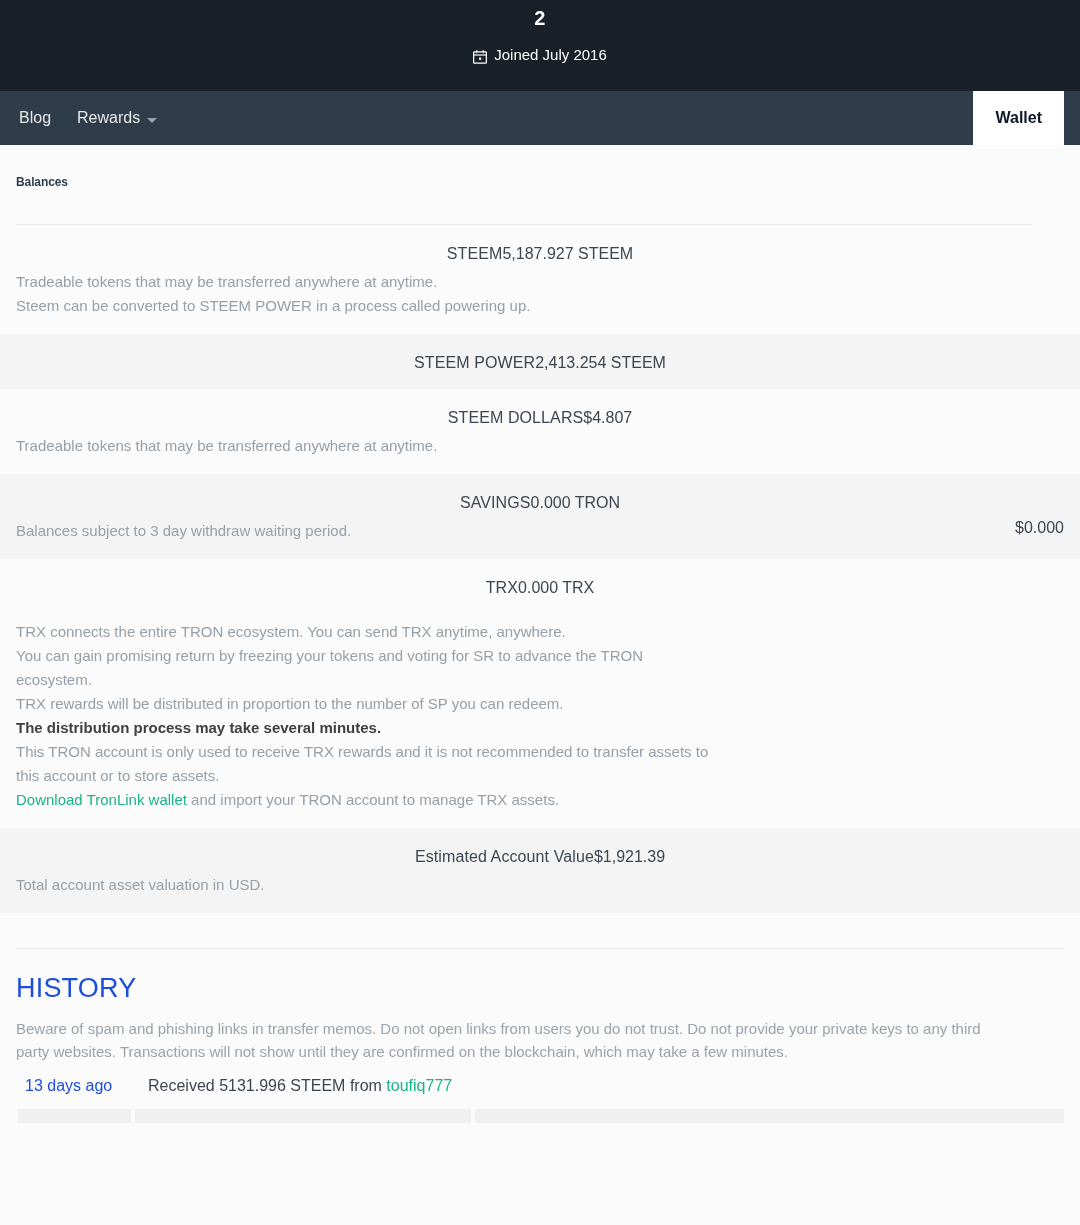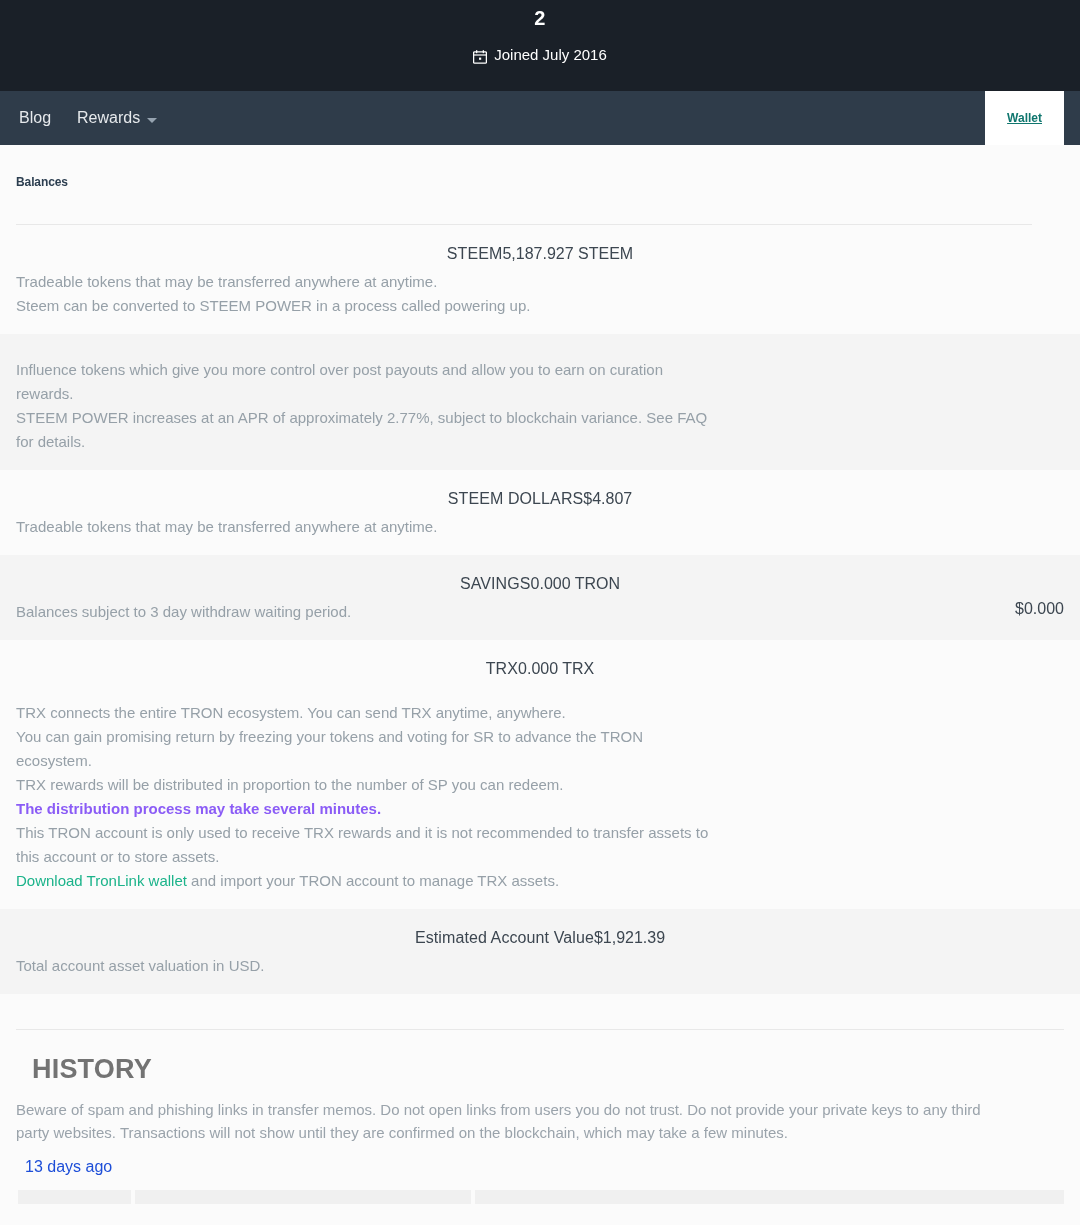--- a/index.html
+++ b/index.html
@@ -79,30 +79,29 @@
     top: 2px;
   }
   .nav-right {
     margin-left: auto;
     display: flex;
     align-items: stretch;
     padding-right: 16px;
   }
   .nav-tab-active {
     background: #ffffff;
-    color: #0f766e;
-    font-size: 12px;
+    color: #0f172a;
+    font-size: 16px;
     font-weight: bold;
     display: flex;
     align-items: center;
     justify-content: center;
     padding: 0 22px;
     cursor: pointer;
     min-width: 74px;
-    text-decoration: underline;
   }
 
   
   .content { background: #fbfbfb; }
 
   .balances-title {
     font-size: 12px;
     font-weight: bold;
     color: #2c3e50;
     padding: 24px 0 0 16px;
@@ -151,38 +150,38 @@
     top: 42px;
   }
   .row-desc {
     margin-top: 6px;
     font-size: 15px;
     color: #96a0a8;
     line-height: 24px;
     max-width: 700px;
   }
   .row-desc p { margin: 0; }
-  .row-desc p.bold { font-weight: bold; color: #8b5cf6; }
+  .row-desc p.bold { font-weight: bold; color: #404040; }
   .row-desc a.greenlink { color: #1bb38a; text-decoration: none; }
 
   .trx-row .row-desc { margin-top: 22px; }
 
   
   .history-spacer { height: 35px; background: #fbfbfb; }
   .divider-history {
     height: 1px;
     background: #e8e8e8;
     margin: 0 16px;
   }
   .history-title {
     font-size: 27px;
-    color: #737373;
-    padding: 22px 0 0 32px;
+    color: #1d4ed8;
+    padding: 22px 0 0 16px;
     line-height: 34px;
-    font-weight: bold;
+    font-weight: normal;
     letter-spacing: 0.2px;
   }
   .history-warning {
     font-size: 15px;
     color: #9aa3ab;
     line-height: 23px;
     padding: 12px 90px 0 16px;
   }
   .history-list { padding-top: 12px; }
   .history-item {
@@ -254,23 +253,23 @@
       <div class="row-label">STEEM</div>
       <div class="row-value">5,187.927 STEEM</div>
     </div>
     <div class="row-desc">
       <p>Tradeable tokens that may be transferred anywhere at anytime.</p>
       <p>Steem can be converted to STEEM POWER in a process called powering up.</p>
     </div>
   </div>
 
   <div class="row shaded">
-    <div class="row-desc">
-      <p>Influence tokens which give you more control over post payouts and allow you to earn on curation rewards.</p>
-      <p>STEEM POWER increases at an APR of approximately 2.77%, subject to blockchain variance. See FAQ for details.</p>
+    <div class="row-head">
+      <div class="row-label">STEEM POWER</div>
+      <div class="row-value">2,413.254 STEEM</div>
     </div>
   </div>
 
   <div class="row plain">
     <div class="row-head">
       <div class="row-label">STEEM DOLLARS</div>
       <div class="row-value">$4.807</div>
     </div>
     <div class="row-desc">
       <p>Tradeable tokens that may be transferred anywhere at anytime.</p>
@@ -314,20 +313,21 @@
   </div>
 
   <div class="history-spacer"></div>
   <div class="divider-history"></div>
   <div class="history-title">HISTORY</div>
   <div class="history-warning">Beware of spam and phishing links in transfer memos. Do not open links from users you do not trust. Do not provide your private keys to any third party websites. Transactions will not show until they are confirmed on the blockchain, which may take a few minutes.</div>
 
   <div class="history-list">
     <div class="history-item">
       <div class="history-date">13 days ago</div>
+      <div class="history-text"><span>Received 5131.996 STEEM from </span><a href="#" class="greenlink">toufiq777</a></div>
     </div>
   </div>
 
   <div class="bottom-strip">
     <div class="strip-cell strip-a"></div>
     <div class="strip-cell strip-b"></div>
     <div class="strip-cell strip-c"></div>
   </div>
 
 </div>

